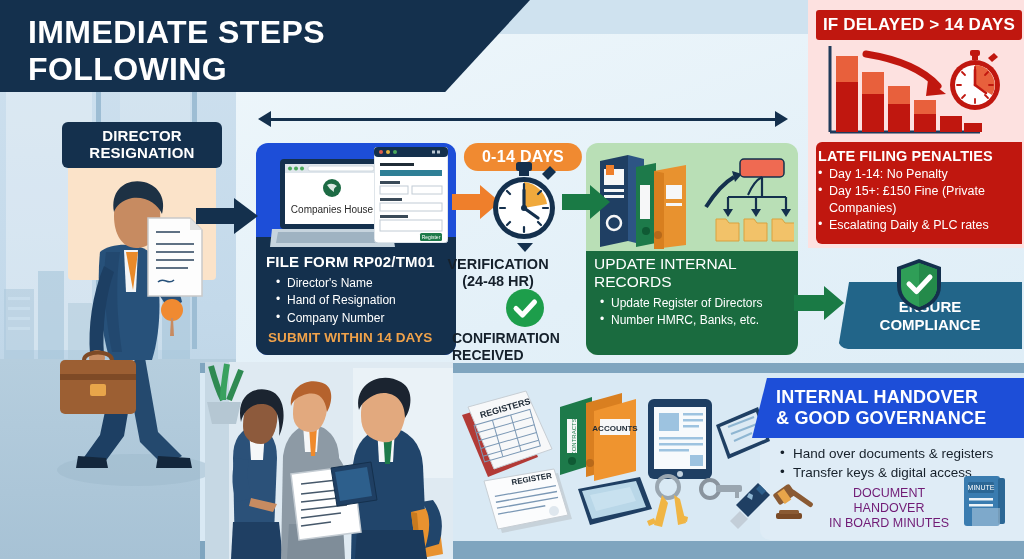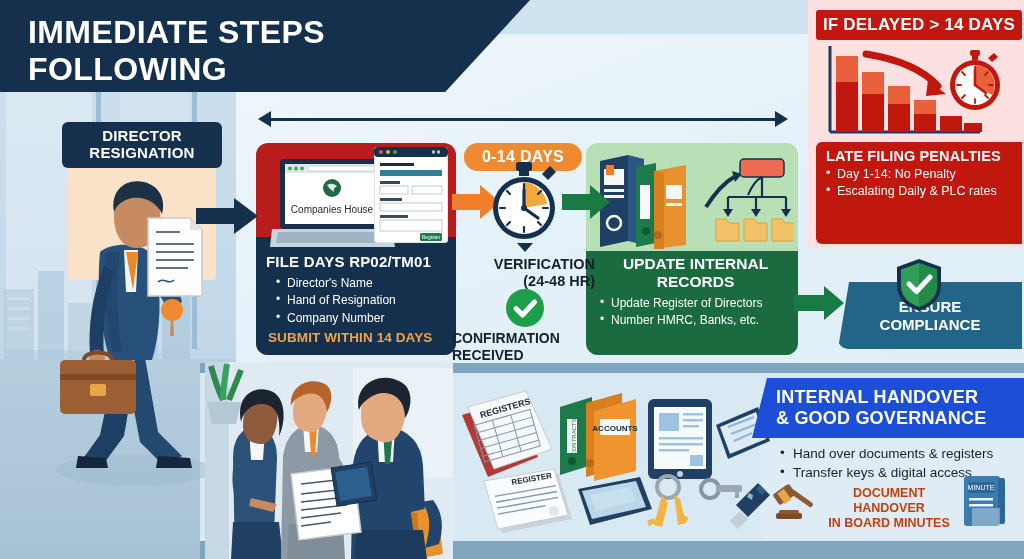--- a/index.html
+++ b/index.html
@@ -94,21 +94,21 @@
   .businessman { position:absolute; left:40px; top:160px; width:180px; height:399px; z-index:13;}
 
   .arrow-dark {
     position:absolute; left:196px; top:196px; width:62px; height:40px; z-index:14;
   }
 
   
   .file-card {
     position:absolute; left:256px; top:143px; width:200px; height:212px;
     border-radius:12px; overflow:hidden; z-index:11;
-    background:#b91c1c;
+    background:#1d4ed8;
   }
   .file-card .lower {
     position:absolute; left:0; right:0; bottom:0; height:118px; background:#14304d;
   }
   .file-card .laptop { position:absolute; left:14px; top:14px; width:125px; height:96px; }
   .file-card .formwin { position:absolute; left:118px; top:4px; width:74px; height:96px;}
   .fc-title {
     position:absolute; left:10px; top:110px; right:8px;
     color:#fff; font-size:15px; font-weight:bold; letter-spacing:.2px;
   }
@@ -121,42 +121,42 @@
   }
 
   
   .arrow-orange { position:absolute; left:452px; top:185px; width:48px; height:34px; z-index:12;}
   .arrow-green  { position:absolute; left:562px; top:185px; width:48px; height:34px; z-index:12;}
   .stopwatch { position:absolute; left:486px; top:160px; width:76px; height:82px; z-index:12;}
   .v-caret { position:absolute; left:517px; top:243px; width:0;height:0;
     border-left:8px solid transparent;border-right:8px solid transparent;
     border-top:9px solid #14304d; z-index:12;}
   .v-text {
-    position:absolute; left:455px; top:256px; width:140px; text-align:right;
+    position:absolute; left:428px; top:256px; width:140px; text-align:center;
     font-size:14.5px; font-weight:bold; color:#15202b; line-height:1.2; z-index:12;
   }
   .check-circle { position:absolute; left:505px; top:288px; width:40px; height:40px; z-index:12;}
   .c-text {
     position:absolute; left:452px; top:330px; width:146px; text-align:left;
     font-size:14px; font-weight:bold; color:#15202b; line-height:1.2; z-index:12;
   }
 
   
   .green-card {
     position:absolute; left:586px; top:143px; width:212px; height:212px;
     border-radius:12px; overflow:hidden; z-index:11; background:#b9dfb6;
   }
   .green-card .lower {
     position:absolute; left:0; right:0; bottom:0; height:104px; background:#1a6b3f;
   }
   .green-card .binders { position:absolute; left:8px; top:8px; width:108px; height:100px;}
   .green-card .orgchart { position:absolute; left:118px; top:12px; width:90px; height:98px;}
   .gc-title {
-    position:absolute; left:8px; right:1px; top:112px; text-align:center;
-    color:#fff; font-size:15.5px; font-weight:bold; line-height:1.15;
+    position:absolute; left:8px; right:1px; top:112px; text-align:left;
+    color:#fff; font-size:15.5px; font-weight:normal; line-height:1.15;
   }
   .gc-list { position:absolute; left:14px; right:8px; top:152px; color:#fff; font-size:12px; line-height:1.45;}
   .gc-list li { list-style:none; position:relative; padding-left:11px;}
   .gc-list li:before { content:"•"; position:absolute; left:0; top:-1px;}
 
   .arrow-green2 { position:absolute; left:794px; top:286px; width:50px; height:34px; z-index:12;}
 
   
   .ensure {
     position:absolute; left:838px; top:282px; width:184px; height:67px;
@@ -175,21 +175,21 @@
   .red-bg { position:absolute; inset:0; background:#fde1e0;}
   .red-head {
     position:absolute; left:8px; top:10px; right:2px; height:30px;
     background:#c0170f; color:#fff; font-size:17px; font-weight:bold;
     display:flex; align-items:center; justify-content:center; border-radius:3px;
     letter-spacing:.2px;
   }
   .red-chart { position:absolute; left:12px; top:44px; width:200px; height:96px;}
   .red-box {
     position:absolute; left:8px; top:142px; right:2px; bottom:4px;
-    background:#c0170f; color:#fff; border-radius:6px 0 0 6px; padding:6px 8px 4px 10px;
+    background:#c0170f; color:#fff; border-radius:6px 0 0 6px; padding:6px 8px 4px 2px;
   }
   .red-box h3 { font-size:14.5px; font-weight:bold; margin-bottom:2px; letter-spacing:.1px;}
   .red-box ul { font-size:12.5px; line-height:1.3;}
   .red-box li { list-style:none; position:relative; padding-left:11px; margin-top:1px;}
   .red-box li:before { content:"•"; position:absolute; left:0; top:-1px;}
 
   
   .ih-head {
     position:absolute; left:752px; top:378px; width:272px; height:60px;
     background:#1d4ed8; color:#fff; z-index:14;
@@ -200,21 +200,21 @@
   .ih-head h2 { font-size:18px; font-weight:bold; line-height:1.14; letter-spacing:.2px;}
   .ih-body {
     position:absolute; left:760px; top:434px; width:264px; height:106px;
     background:#dfecf6; border-radius:10px 0 0 10px; z-index:12; padding:10px 10px 0 20px;
   }
   .ih-body ul { font-size:13.5px; color:#16202a; line-height:1.42;}
   .ih-body li { list-style:none; position:relative; padding-left:13px;}
   .ih-body li:before { content:"•"; position:absolute; left:0; top:-1px;}
   .ih-foot {
     position:absolute; left:60px; top:52px; width:138px; text-align:center;
-    font-size:12.5px; font-weight:bold; color:#c2410c; line-height:1.2;
+    font-size:12.5px; font-weight:normal; color:#701a75; line-height:1.2;
   }
   .gavel { position:absolute; left:12px; top:46px; width:46px; height:42px;}
   .minutebook { position:absolute; left:200px; top:40px; width:48px; height:54px;}
 
   
   .people { position:absolute; left:205px; top:362px; width:248px; height:197px; z-index:13;}
   .items   { position:absolute; left:440px; top:385px; width:330px; height:150px; z-index:13;}
 
   svg { display:block; }
 </style>
@@ -363,21 +363,21 @@
       <rect x="6" y="39" width="28" height="8" fill="#fff" stroke="#c2ccd5"></rect>
       <rect x="38" y="39" width="30" height="8" fill="#fff" stroke="#c2ccd5"></rect>
       <rect x="6" y="51" width="22" height="3" fill="#3a4a58"></rect>
       <rect x="6" y="56" width="62" height="8" fill="#fff" stroke="#c2ccd5"></rect>
       <rect x="6" y="68" width="28" height="3" fill="#3a4a58"></rect>
       <rect x="6" y="73" width="62" height="11" fill="#fff" stroke="#c2ccd5"></rect>
       <rect x="46" y="86" width="22" height="8" rx="1.5" fill="#1d7a4a"></rect>
       <text x="57" y="92" font-family="Liberation Sans, sans-serif" font-size="5" fill="#fff" text-anchor="middle">Register</text>
     </svg>
 
-    <div class="fc-title">FILE DAYS RP02/TM01</div>
+    <div class="fc-title">FILE FORM RP02/TM01</div>
     <ul class="fc-list">
       <li>Director's Name</li>
       <li>Hand of Resignation</li>
       <li>Company Number</li>
     </ul>
     <div class="fc-foot">SUBMIT WITHIN 14 DAYS</div>
   </section>
 
   <svg class="arrow-orange" viewBox="0 0 48 34">
     <path d="M0 9 L28 9 L28 0 L48 17 L28 34 L28 25 L0 25 Z" fill="#ef7f2b"></path>
@@ -542,20 +542,21 @@
         </g>
         <line x1="27" y1="35" x2="27" y2="20" stroke="#c0170f" stroke-width="2.6" stroke-linecap="round"></line>
         <line x1="27" y1="35" x2="38" y2="43" stroke="#c0170f" stroke-width="2.6" stroke-linecap="round"></line>
       </g>
     </svg>
 
     <div class="red-box">
       <h3>LATE FILING PENALTIES</h3>
       <ul>
         <li>Day 1-14: No Penalty</li>
+        <li>Day 15+: £150 Fine (Private Companies)</li>
         <li>Escalating Daily &amp; PLC rates</li>
       </ul>
     </div>
   </aside>
 
   <div class="ih-head">
     <h2>
       <span>INTERNAL HANDOVER</span><br>
       <span>&amp; GOOD GOVERNANCE</span>
     </h2>

